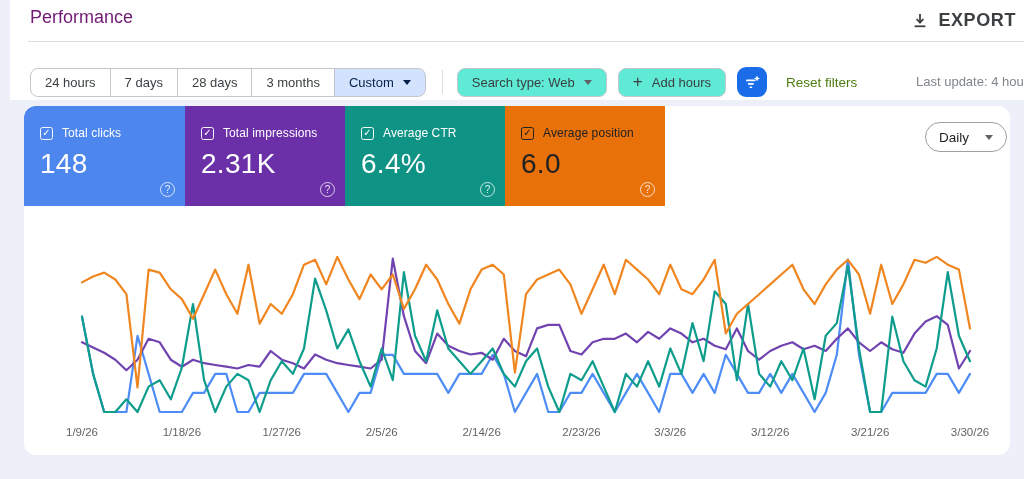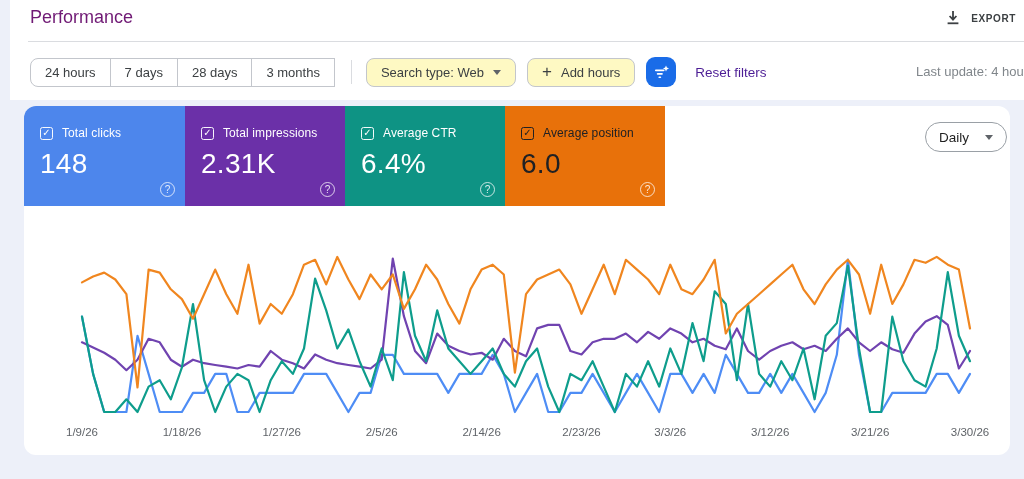--- a/index.html
+++ b/index.html
@@ -1,36 +1,36 @@
 <!DOCTYPE html>
 <html><head>
 <meta charset="utf-8">
 <style>
   * { margin:0; padding:0; box-sizing:border-box; }
   html,body { width:1024px; height:479px; overflow:hidden;
     font-family:"Liberation Sans", sans-serif; background:#edf0f9; }
   .header-band { position:absolute; left:10px; top:0; right:0; height:100px; background:#ffffff; }
   .page-title { position:absolute; left:30px; top:7px; font-size:18px; color:#701a75; font-weight:500; }
   .export-btn { position:absolute; right:4px; top:8px; display:flex; align-items:center; gap:10px;
-    color:#3c4043; font-size:10px; font-weight:700; letter-spacing:.6px; cursor:pointer; padding:2px 4px; }
+    color:#3c4043; font-size:18px; font-weight:700; letter-spacing:.6px; cursor:pointer; padding:2px 4px; }
   .divider { position:absolute; left:28px; right:0; top:41px; height:1px; background:#dadce0; }
-  .toolbar { position:absolute; left:30px; top:57px; height:30px; display:flex; align-items:center; }
+  .toolbar { position:absolute; left:30px; top:67px; height:30px; display:flex; align-items:center; }
   .seg-group { display:flex; height:29px; }
   .seg { display:flex; align-items:center; padding:0 14px; border:1px solid #c3c6cc; margin-left:-1px;
     font-size:13px; color:#3c4043; background:#fff; cursor:pointer; white-space:nowrap; }
   .seg:first-child { border-radius:8px 0 0 8px; margin-left:0; }
   .seg.last { border-radius:0 8px 8px 0; }
   .seg.selected { background:#d3e3fd; color:#05204a; font-weight:500; gap:9px; }
   .vsep { width:1px; height:24px; background:#dadce0; margin:0 14px 0 16px; }
   .pill-btn { display:flex; align-items:center; height:29px; padding:0 14px; border:1px solid #c3c6cc;
-    border-radius:8px; background:#fef9c3; font-size:13px; color:#3c4043; cursor:pointer; gap:9px; white-space:nowrap; }
+    border-radius:8px; background:#5eead4; font-size:13px; color:#3c4043; cursor:pointer; gap:9px; white-space:nowrap; }
   .plus-glyph { font-size:17px; color:#3c4043; line-height:1; margin-top:-1px; }
   .ai-filter { width:30px; height:30px; border-radius:9px; background:#1a6ce8; margin-left:11px;
     display:flex; align-items:center; justify-content:center; cursor:pointer; border:none; }
-  .reset-link { margin-left:19px; font-size:13.5px; font-weight:500; color:#4c1d95; cursor:pointer; white-space:nowrap; }
+  .reset-link { margin-left:19px; font-size:13.5px; font-weight:500; color:#4d7c0f; cursor:pointer; white-space:nowrap; }
   .last-update { position:absolute; left:886px; top:0; line-height:30px; font-size:13px; color:#80868b;
     white-space:nowrap; }
   .caret { width:0; height:0; border-left:4.5px solid transparent; border-right:4.5px solid transparent;
     border-top:5px solid #5f6368; }
   .caret.dark { border-top-color:#05204a; }
   .content-card { position:absolute; left:24px; top:106px; width:986px; height:349px; background:#fff;
     border-radius:12px; }
   .metric-card { position:absolute; top:0; height:100px; cursor:pointer; color:#fff; }
   .metric-card .cb-row { position:absolute; left:16px; top:20px; display:flex; align-items:center; gap:9px; }
   .checkbox { width:13px; height:13px; border:1.5px solid rgba(255,255,255,.95); border-radius:2.5px;
@@ -72,20 +72,24 @@
       </div>
     <div class="seg">
         <span>7 days</span>
       </div>
     <div class="seg">
         <span>28 days</span>
       </div>
     <div class="seg">
         <span>3 months</span>
       </div>
+    <div class="seg last selected">
+      <span>Custom</span>
+      <span class="caret dark"></span>
+    </div>
   </div>
   <div class="vsep"></div>
   <div class="pill-btn">
     <span>Search type: Web</span>
     <span class="caret"></span>
   </div>
   <div class="pill-btn" style="margin-left:11px;">
     <span class="plus-glyph">+</span>
     <span>Add hours</span>
   </div>

